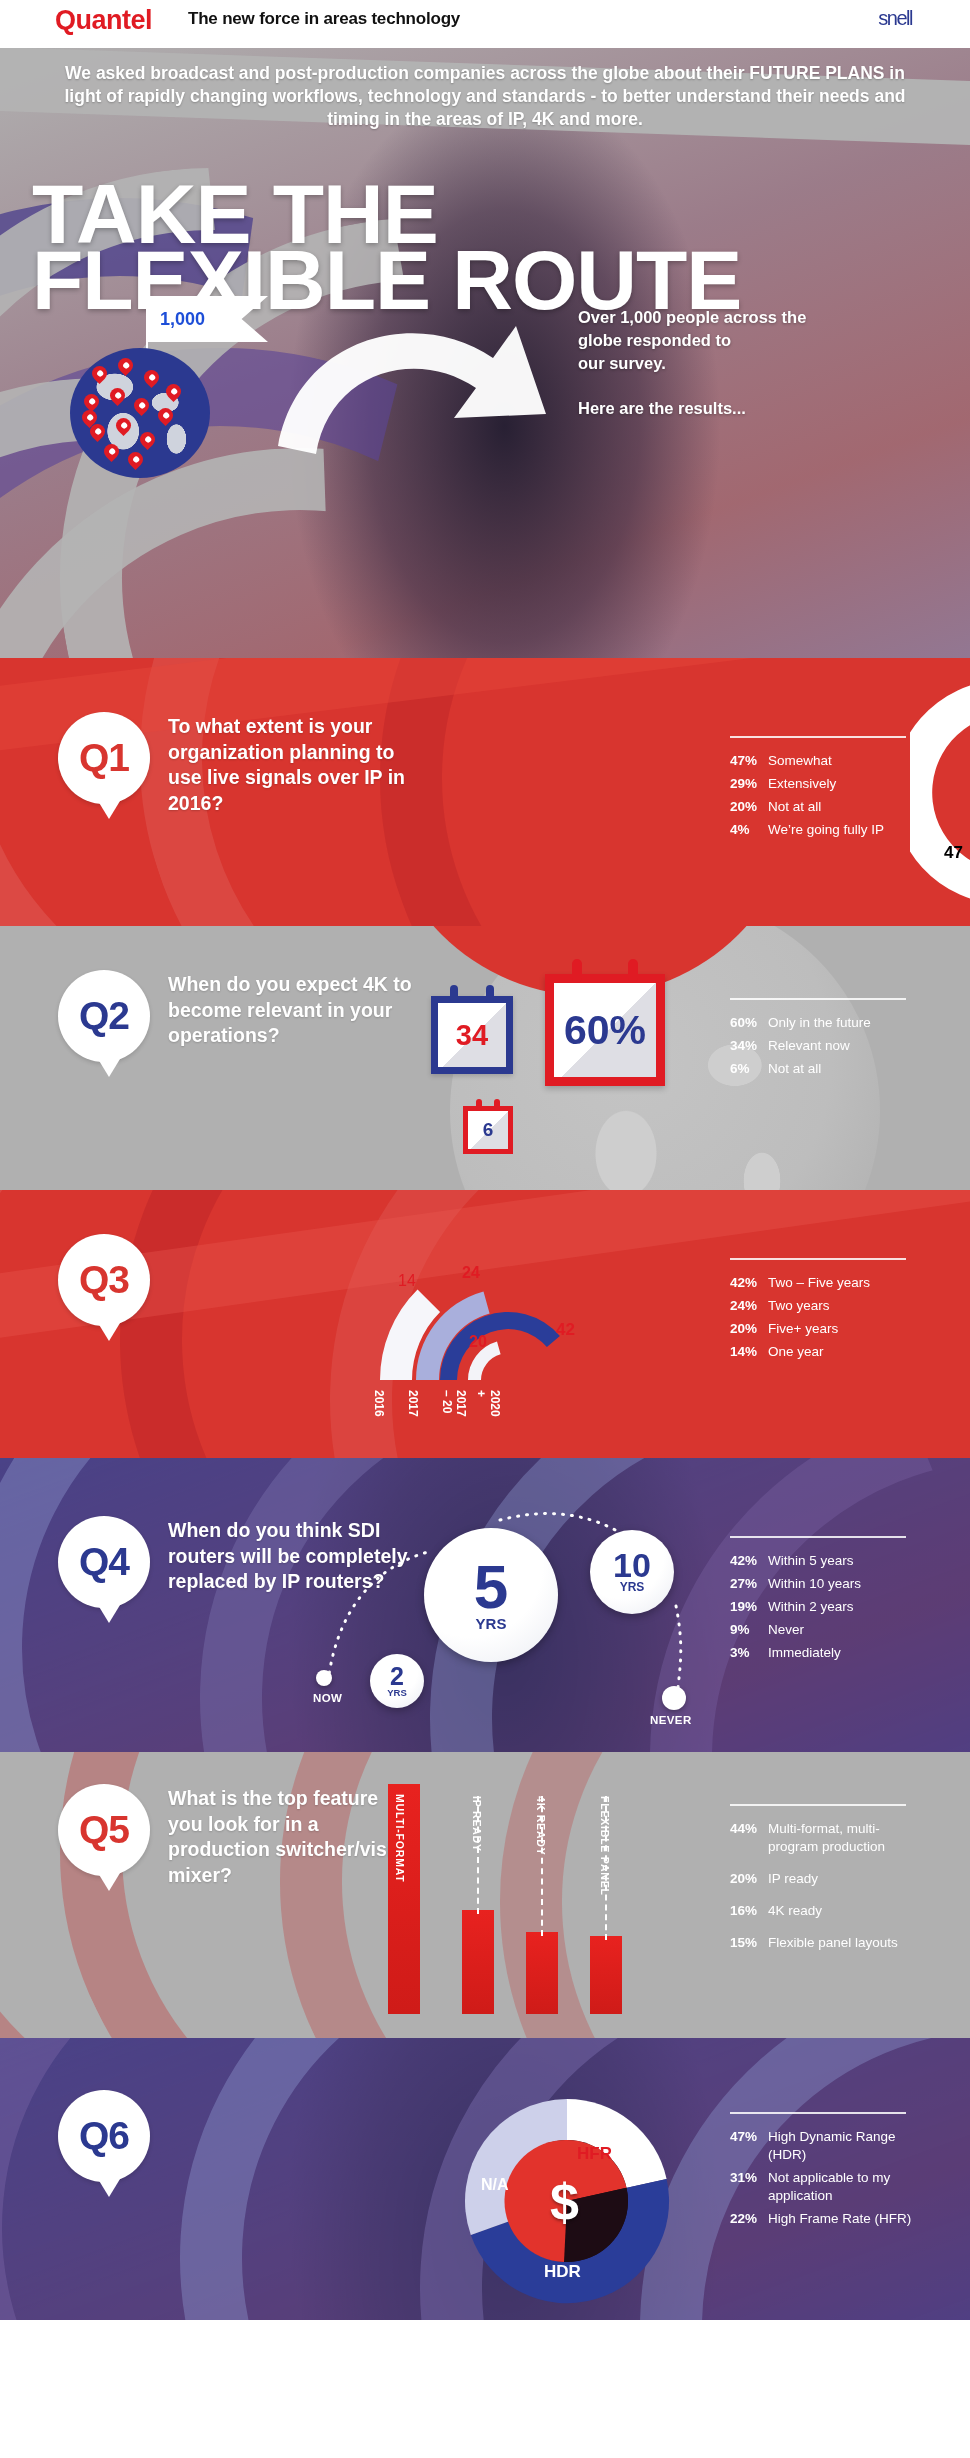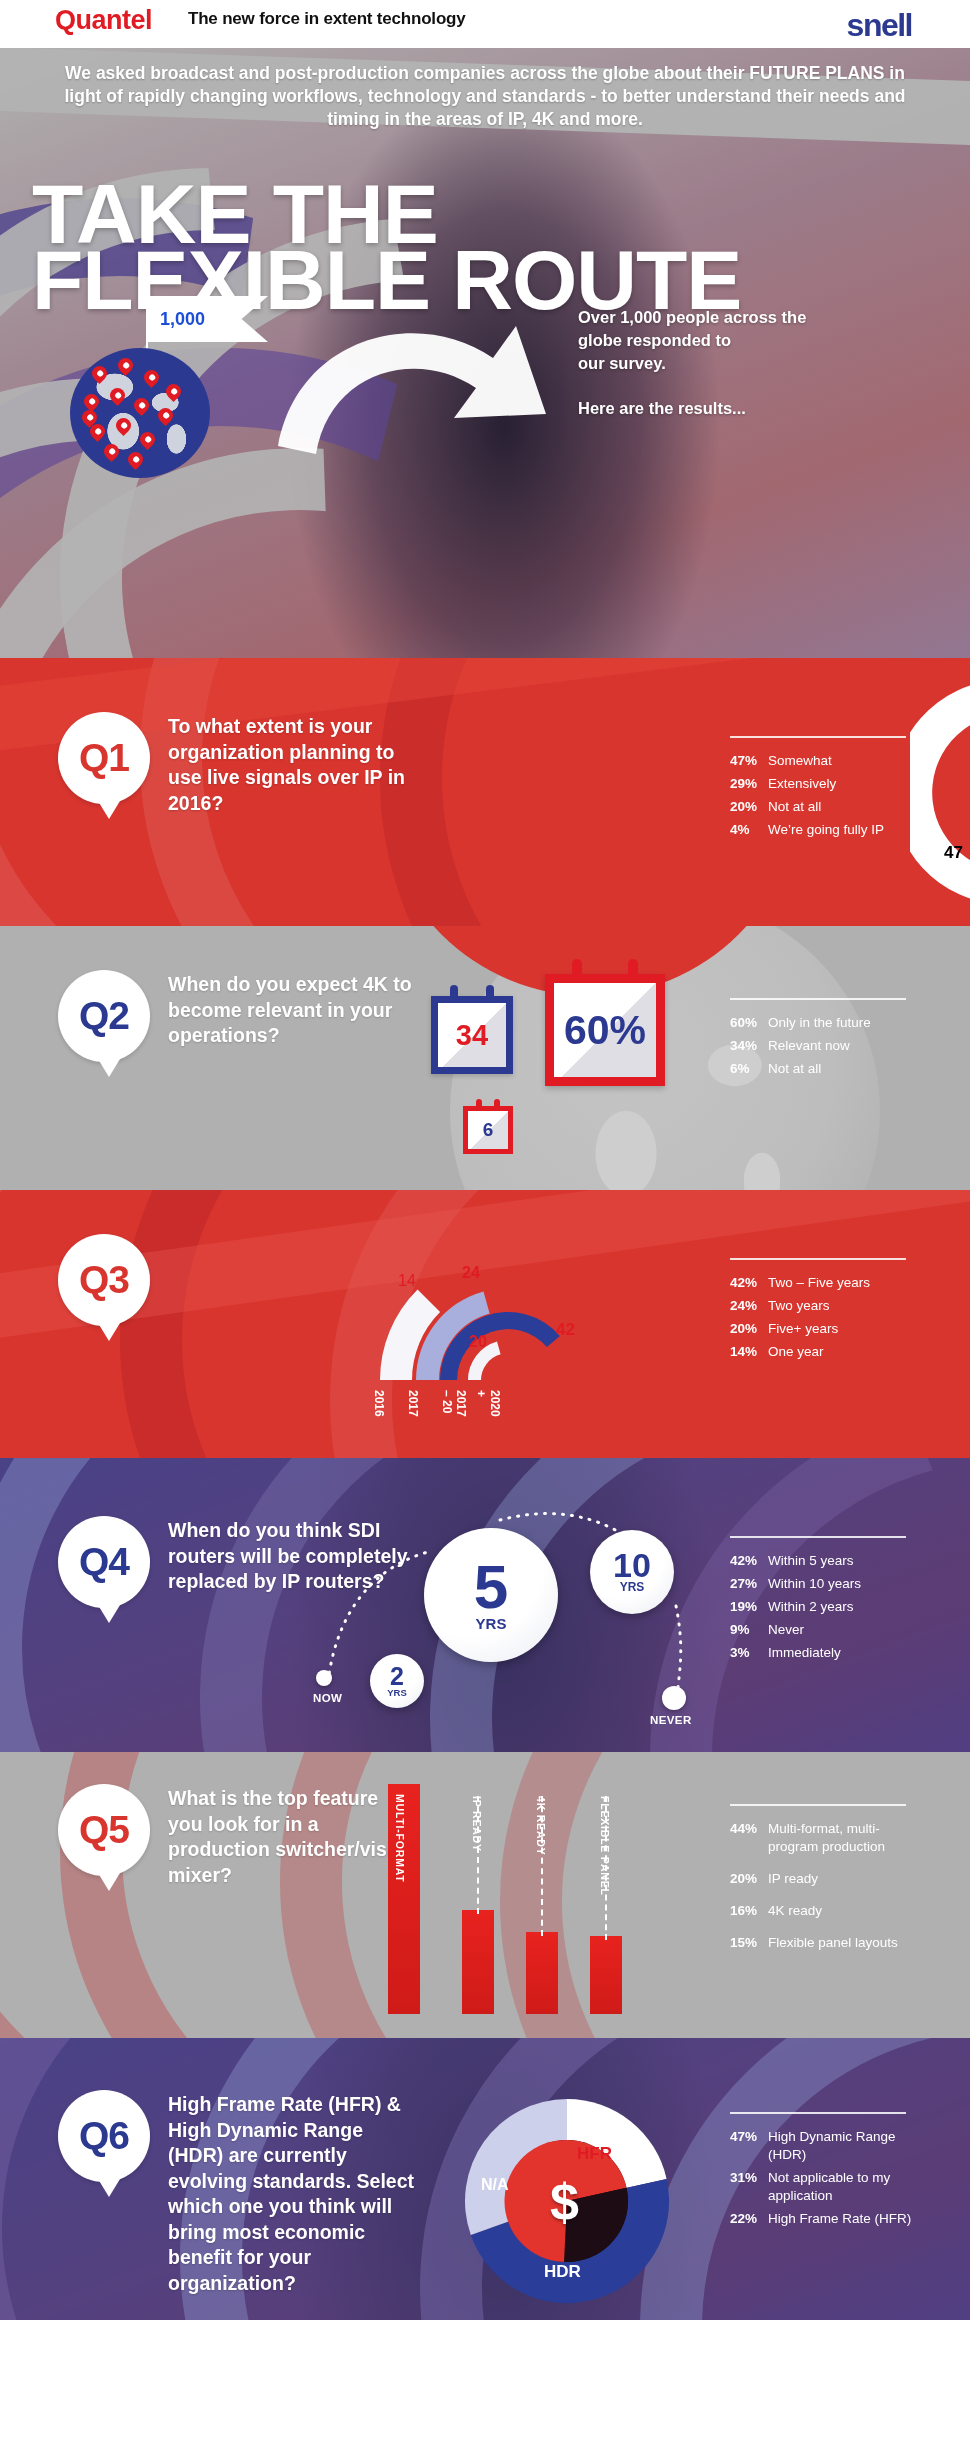--- a/index.html
+++ b/index.html
@@ -20,21 +20,21 @@
   .logo-quantel {
     position:absolute; left:55px; top:5px;
     color:#e01b23; font-size:27px; font-weight:bold; letter-spacing:-0.5px;
   }
   .tagline {
     position:absolute; left:188px; top:9px;
     color:#111; font-size:17px; font-weight:bold; letter-spacing:-0.2px;
   }
   .logo-snell {
     position:absolute; right:58px; top:7px;
-    color:#2b3990; font-size:32px; font-weight:bold; letter-spacing:-1.5px;
+    color:#2b3990; font-size:20px; font-weight:normal; letter-spacing:-1.5px;
   }
 
   
   .stripes { position:absolute; inset:0; overflow:hidden; }
 
   
   .hero {
     position:absolute; left:0; top:48px; width:970px; height:610px;
     background:#b0b0b0; overflow:hidden;
   }
@@ -158,21 +158,21 @@
   .footer .t1 { font-size:30px; font-weight:bold; padding-top:30px; }
   .footer .t2 { font-size:19px; font-weight:bold; padding-top:28px; }
 </style>
 </head>
 <body>
 
 <div class="page">
 
   <div class="topbar">
     <div class="logo-quantel">Quantel</div>
-    <div class="tagline">The new force in extent technology</div>
+    <div class="tagline">The new force in areas technology</div>
     <div class="logo-snell">snell</div>
   </div>
 
   <div class="hero">
     <div class="hero-photo"></div>
 
     <div class="stripes">
       <div class="hero-purple" style="left:-330px; top:150px; transform:rotate(8deg);"></div>
       <div class="hero-purple" style="left:-230px; top:300px; transform:rotate(14deg); border-color:rgba(92,70,150,.62);"></div>
       <div class="hero-wave" style="left:-150px; top:120px; transform:rotate(-6deg);"></div>
@@ -510,21 +510,20 @@
       <div class="hero-photo" style="opacity:.40;"></div>
       <div class="hero-wave" style="left:-280px; top:-150px; transform:rotate(-14deg); border-color:rgba(140,150,205,.48);"></div>
       <div class="hero-wave" style="left:-60px;  top:-170px; transform:rotate(-16deg); border-color:rgba(120,100,165,.45);"></div>
       <div class="hero-wave" style="left:180px;  top:-140px; transform:rotate(-18deg); border-color:rgba(140,150,205,.42);"></div>
       <div class="hero-wave" style="left:420px;  top:-110px; transform:rotate(-18deg); border-color:rgba(125,110,175,.45);"></div>
       <div class="hero-wave" style="left:640px;  top:-70px;  transform:rotate(-20deg); border-color:rgba(140,150,205,.40);"></div>
 
     </div>
 
     <div class="qbubble" style="top:52px; color:#2b3990;">Q6</div>
-    <div class="qtext" style="top:54px; width:250px;">High Frame Rate (HFR) &amp; High Dynamic Range (HDR) are currently evolving standards. Select which one you think will bring most economic benefit for your organization?</div>
 
     <div style="position:absolute; left:462px; top:58px;text-align:center;">
       <svg width="210" height="210" viewBox="0 0 210 210">
         <g transform="translate(105,105)">
 
           <path d="M0,0 L0,-102 A102,102 0 0,1 99.6,-22.1 Z" fill="#ffffff"></path>
 
           <path d="M0,0 L99.6,-22.1 A102,102 0 0,1 -96.2,33.9 Z" fill="#2a3d99"></path>
 
           <path d="M0,0 L-96.2,33.9 A102,102 0 0,1 0,-102 Z" fill="#cdd0ea"></path>

